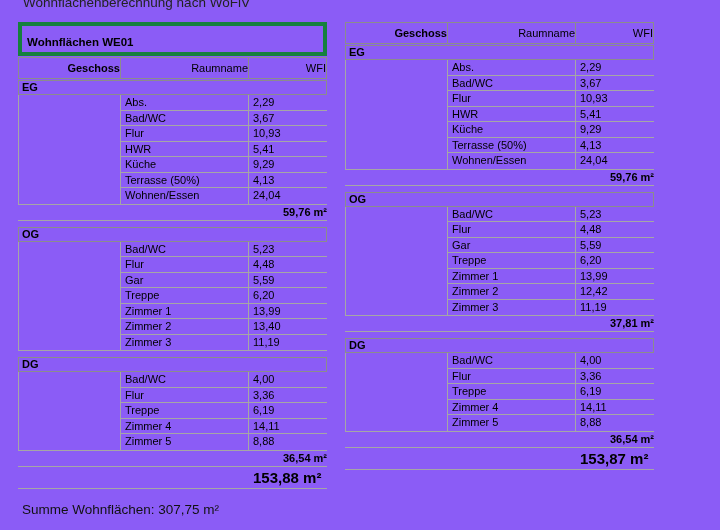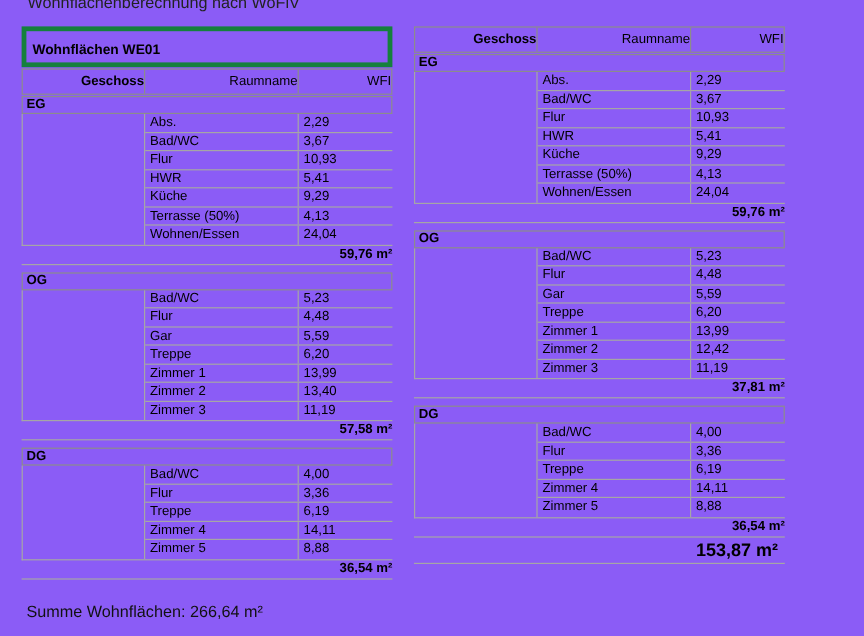--- a/index.html
+++ b/index.html
@@ -137,21 +137,20 @@
     <div class="c-raum">Zimmer 2</div>
     <div class="c-val">13,40</div>
   </div>
 
   <div class="room-row">
     <div class="c-raum">Zimmer 3</div>
     <div class="c-val">11,19</div>
   </div>
 </div>
     </div>
-    <div class="s-subtotal">57,58 m²</div>
   </div>
 
   <div class="section">
     <div class="s-band">DG</div>
     <div class="s-grid">
       <div class="s-empty"></div>
       <div class="s-rows">
   <div class="room-row">
     <div class="c-raum">Bad/WC</div>
     <div class="c-val">4,00</div>
@@ -174,20 +173,21 @@
 
   <div class="room-row">
     <div class="c-raum">Zimmer 5</div>
     <div class="c-val">8,88</div>
   </div>
 </div>
     </div>
     <div class="s-subtotal">36,54 m²</div>
   </div>
 </div>
+    <div class="t-total">153,88 m²</div>
   </div>
 
   <div class="wtable">
     <div class="t-header">
       <div class="th th-geschoss">Geschoss</div>
       <div class="th th-raumname">Raumname</div>
       <div class="th th-wfi">WFI</div>
     </div>
     <div class="t-sections">
   <div class="section">
@@ -308,14 +308,14 @@
     <div class="c-val">8,88</div>
   </div>
 </div>
     </div>
     <div class="s-subtotal">36,54 m²</div>
   </div>
 </div>
     <div class="t-total">153,87 m²</div>
   </div>
 </div>
-  <div class="summary">Summe Wohnflächen: 266,64 m²</div>
+  <div class="summary">Summe Wohnflächen: 307,75 m²</div>
 </div>
 
 </body></html>

